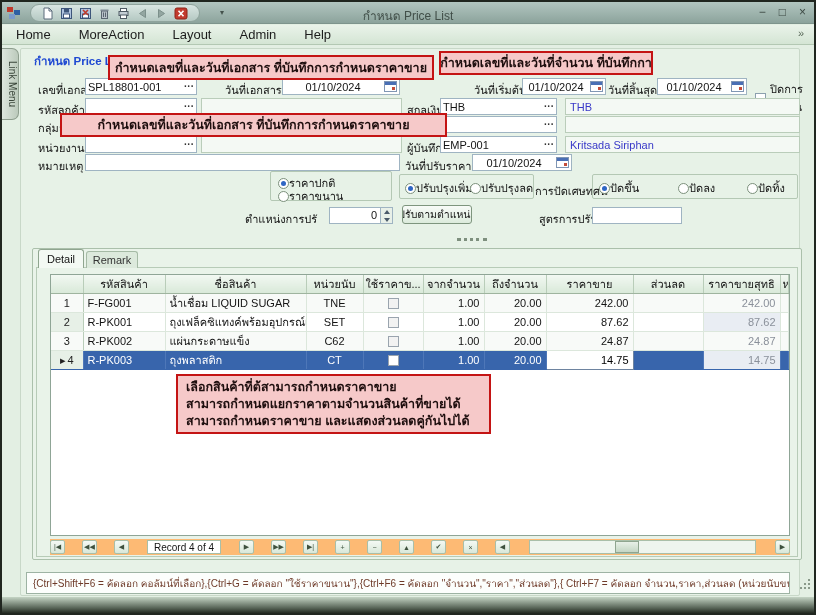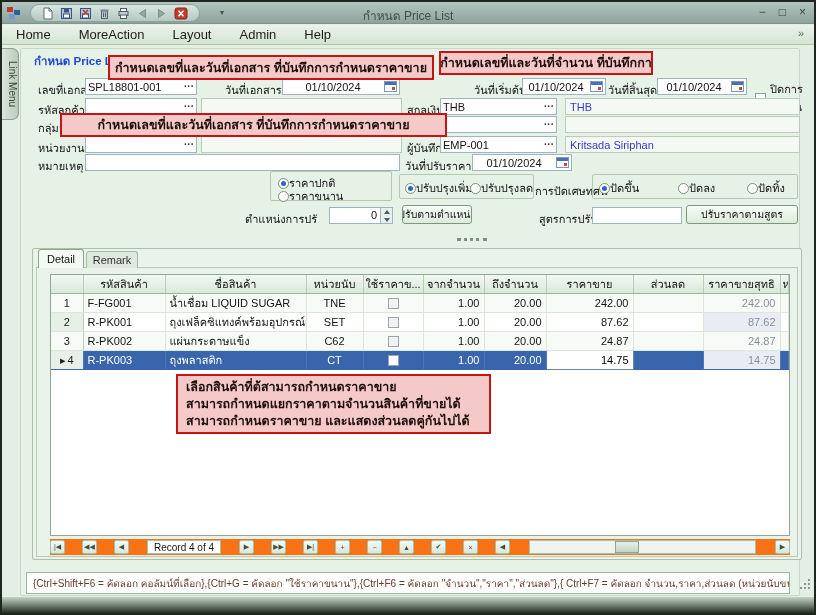--- a/index.html
+++ b/index.html
@@ -71,21 +71,21 @@
 .grid td.net{background:#E9EDF3;color:#8A909A}
 .grid tr.selected td{background:#3865AC;color:#fff;border-right-color:#4E77B8;border-bottom-color:#3865AC}
 .grid tr.selected td.num{background:#E7F0E7;color:#222}
 .grid tr.selected td.net{background:#E9EDF3;color:#8A909A}
 .grid tr.selected td.edit{background:#fff;color:#000;border:1px solid #6E84A0}
 .gcb{display:inline-block;width:11px;height:11px;background:#F2F2F2;border:1px solid #9AA4AE;vertical-align:middle}
 tr.selected .gcb{background:#fff}
 .ind{margin-right:2px}
 #grid-annotation{left:125px;top:99px;width:315px;height:60px;position:absolute}
 
-#nav{position:absolute;left:48px;top:537px;width:740px;height:16px;display:flex;align-items:center;gap:17px;background:#f97316;z-index:3}
+#nav{position:absolute;left:48px;top:537px;width:740px;height:16px;display:flex;align-items:center;gap:17px;background:#fdba74;z-index:3}
 .nbtn{width:15px;height:14px;background:linear-gradient(#F4F9F4,#D9E8D9);border:1px solid #A9BFA9;border-radius:2px;font-size:7px;display:flex;align-items:center;justify-content:center;color:#3E513E;flex:none;cursor:pointer;overflow:hidden}
 #recbox{height:14px;background:#fff;border:1px solid #A9BFA9;padding:0 6px;font-size:10px;display:flex;align-items:center;flex:none;margin:0 1px}
 #hscroll{flex:1;height:14px;border:1px solid #A9BFA9;background:#EEF5EE;margin:0 2px;position:relative}
 #hthumb{position:absolute;left:85px;top:0;width:24px;height:12px;background:linear-gradient(#E7F0E7,#C4D6C4);border:1px solid #8FA58F}
 
 #statusbar{position:absolute;left:24px;top:570px;width:764px;height:22px;background:#FCFEFC;border:1px solid #9DB3A3;display:flex;align-items:center;padding:0 6px;font-size:10px;color:#6E3A28;white-space:nowrap;overflow:hidden;z-index:3}
 #grip{position:absolute;right:3px;top:577px;width:11px;height:11px;z-index:4}
 #grip i{position:absolute;width:2px;height:2px;background:#8A9A8A}
 #bottomband{position:absolute;left:0;right:0;top:595px;height:16px;background:linear-gradient(#C4D4C4,#55625 5 70%,#242B22);background:linear-gradient(#C4D4C4,#556255 70%,#242B22)}
 svg{display:block}
@@ -293,21 +293,20 @@
     <span class="sarrows">
         <i class="up"></i>
         <i class="dn"></i>
       </span>
   </div>
   <div class="btn" style="left:400px;top:203px;width:70px">ปรับตามตำแหน่ง</div>
   <div class="lbl" style="left:537px;top:208px">สูตรการปรับ</div>
   <div class="fld" style="left:590px;top:205px;width:90px">
     <span class="fval"></span>
   </div>
-  <div class="btn" style="left:684px;top:203px;width:112px">ปรับราคาตามสูตร</div>
 
   <div id="splitdots"></div>
 
   <div class="redbox" style="left:106px;top:53px;width:326px;height:25px">กำหนดเลขที่และวันที่เอกสาร ที่บันทึกการกำหนดราคาขาย</div>
   <div class="redbox" style="left:437px;top:49px;width:214px;height:24px">กำหนดเลขที่และวันที่จำนวน ที่บันทึกกา</div>
   <div class="redbox" style="left:58px;top:111px;width:387px;height:24px">กำหนดเลขที่และวันที่เอกสาร ที่บันทึกการกำหนดราคาขาย</div>
 
   <div id="lowerpanel"></div>
   <div class="tab" id="tab-detail">Detail</div>
   <div class="tab" id="tab-remark">Remark</div>

